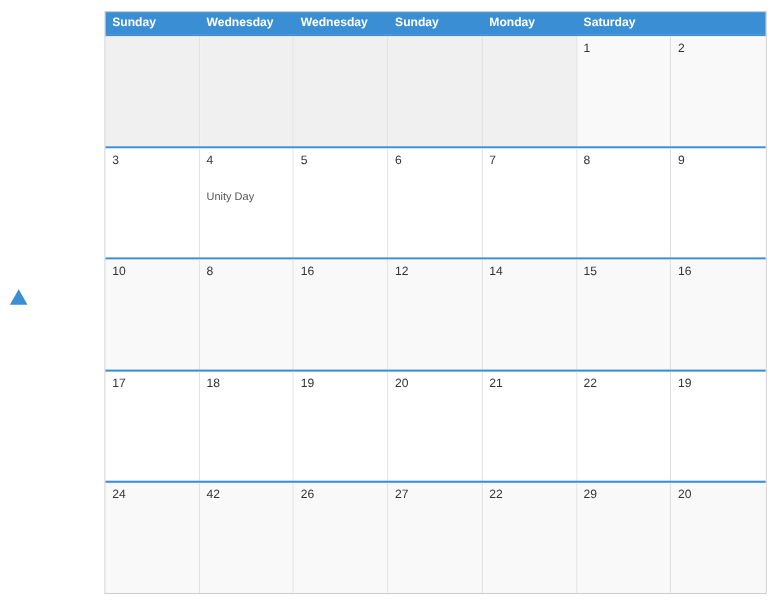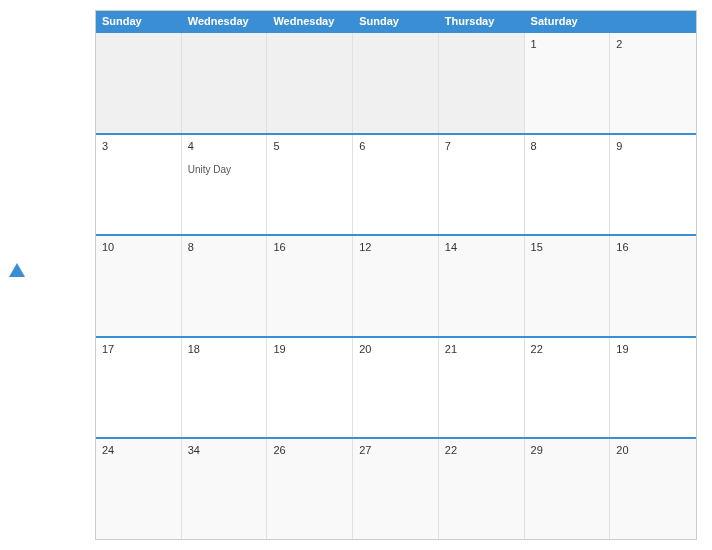--- a/index.html
+++ b/index.html
@@ -107,21 +107,21 @@
     }
     .cell-date {
       font-size: 11px;
       color: #333;
       font-weight: normal;
       line-height: 1.4;
     }
     .cell-event {
       font-size: 10px;
       color: #555;
-      margin-top: 10px;
+      margin-top: 20px;
     }
     
     .cal-week:nth-child(odd) .cal-cell:not(.empty) {
       background: #f9f9f9;
     }
     .cal-week:nth-child(even) .cal-cell:not(.empty) {
       background: #fff;
     }
     .cal-week .cal-cell.empty {
       background: #f0f0f0;
@@ -146,21 +146,21 @@
     <div class="country-label"></div>
   </div>
 
   <div class="calendar">
 
     <div class="cal-header-row">
       <div class="cal-header-cell">Sunday</div>
       <div class="cal-header-cell">Wednesday</div>
       <div class="cal-header-cell">Wednesday</div>
       <div class="cal-header-cell">Sunday</div>
-      <div class="cal-header-cell">Thursday</div>
+      <div class="cal-header-cell">Monday</div>
       <div class="cal-header-cell">Saturday</div>
     </div>
 
     <div class="cal-body" id="cal-body">
     <div class="cal-week">
           <div class="cal-cell empty"></div>
           <div class="cal-cell empty"></div>
           <div class="cal-cell empty"></div>
           <div class="cal-cell empty"></div>
           <div class="cal-cell empty"></div>
@@ -239,21 +239,21 @@
           </div>
           <div class="cal-cell">
             <span class="cell-date">19</span>
           </div>
         </div>
         <div class="cal-week">
           <div class="cal-cell">
             <span class="cell-date">24</span>
           </div>
           <div class="cal-cell">
-            <span class="cell-date">34</span>
+            <span class="cell-date">42</span>
           </div>
           <div class="cal-cell">
             <span class="cell-date">26</span>
           </div>
           <div class="cal-cell">
             <span class="cell-date">27</span>
           </div>
           <div class="cal-cell">
             <span class="cell-date">22</span>
           </div>

